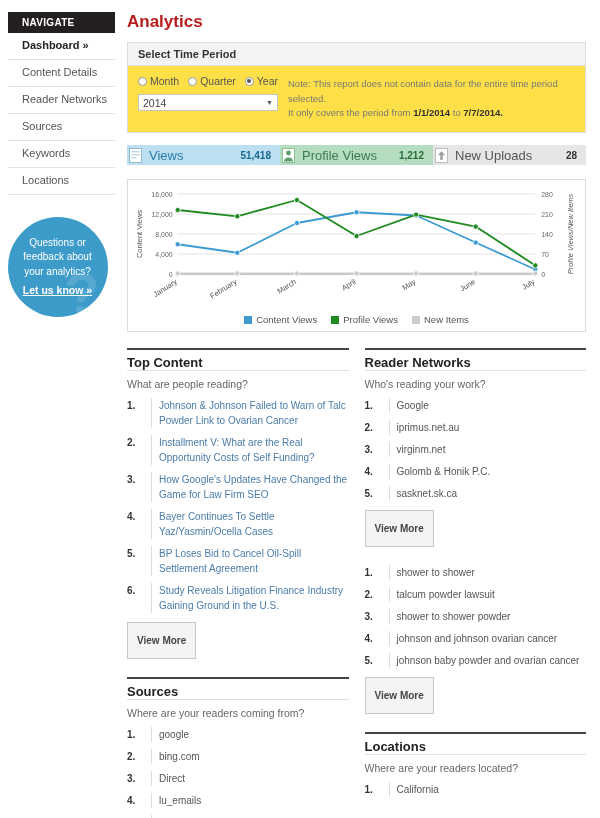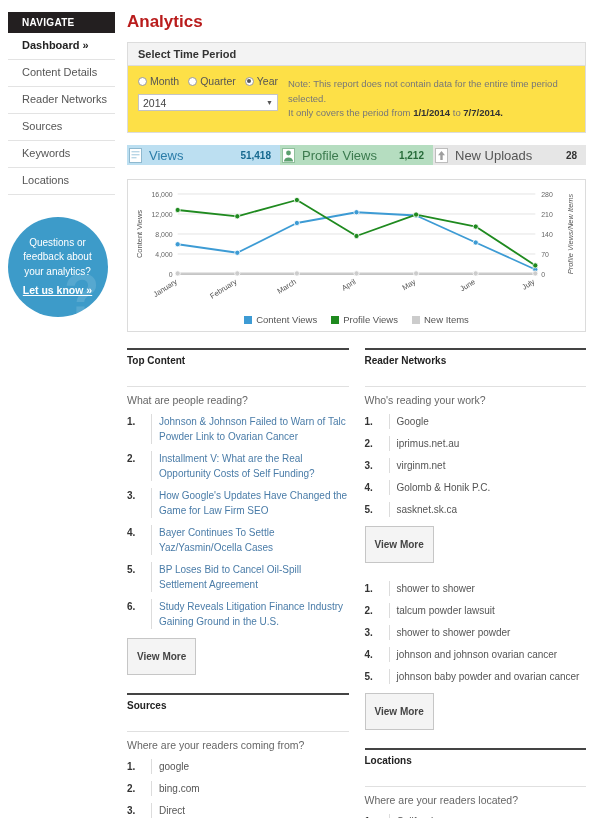--- a/index.html
+++ b/index.html
@@ -95,23 +95,23 @@
   .chart-svg { display: block; width: 100%; height: 126px; }
   .legend { display: flex; justify-content: center; gap: 14px; padding: 2px 0 4px 0; }
   .legend-item { display: flex; align-items: center; gap: 4px; font-size: 9.5px; color: #555; }
   .legend-sw { width: 8px; height: 8px; display: inline-block; }
 
   
   .cols { display: flex; gap: 16px; }
   .col { flex: 1; min-width: 0; }
   .card { margin-bottom: 18px; }
   .card-title {
-    font-size: 10px; font-weight: bold; color: #222;
+    font-size: 13px; font-weight: bold; color: #222;
     border-top: 2px solid #444; border-bottom: 1px solid #e0e0e0;
-    padding: 5px 0 20px 0; margin-bottom: 7px;
+    padding: 5px 0 0 0; margin-bottom: 7px;
   }
   .card-sub { font-size: 10.5px; color: #666; margin-bottom: 8px; }
   ol.rank { list-style: none; margin: 0; padding: 0; counter-reset: r; }
   ol.rank > li {
     counter-increment: r; display: flex; align-items: flex-start;
     margin-bottom: 7px; font-size: 10px; line-height: 1.5;
   }
   ol.rank > li::before {
     content: counter(r) "."; flex: 0 0 16px; font-weight: bold;
     color: #333; font-size: 10px; padding-top: 0;

